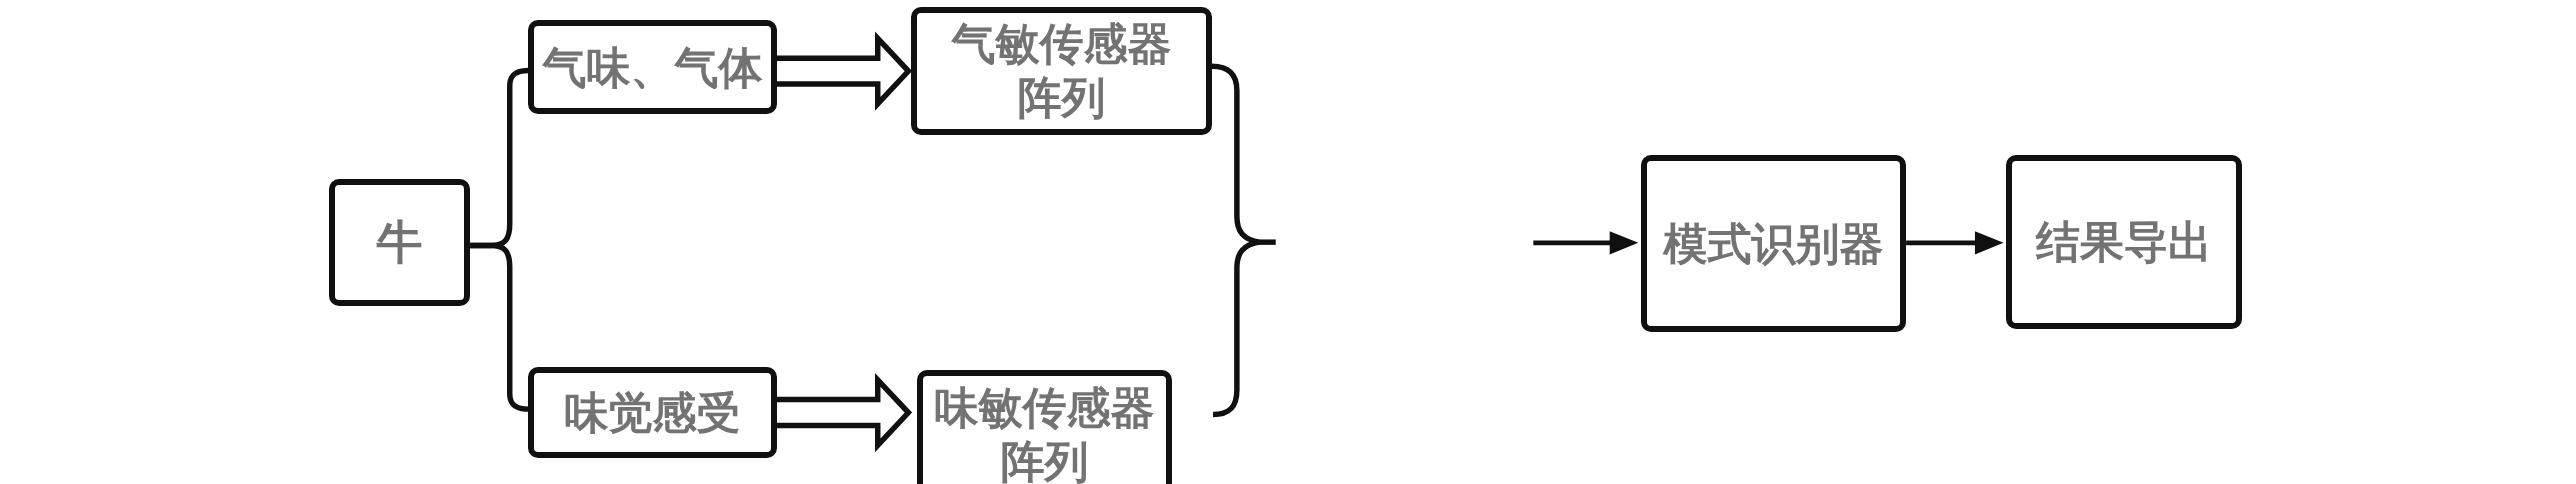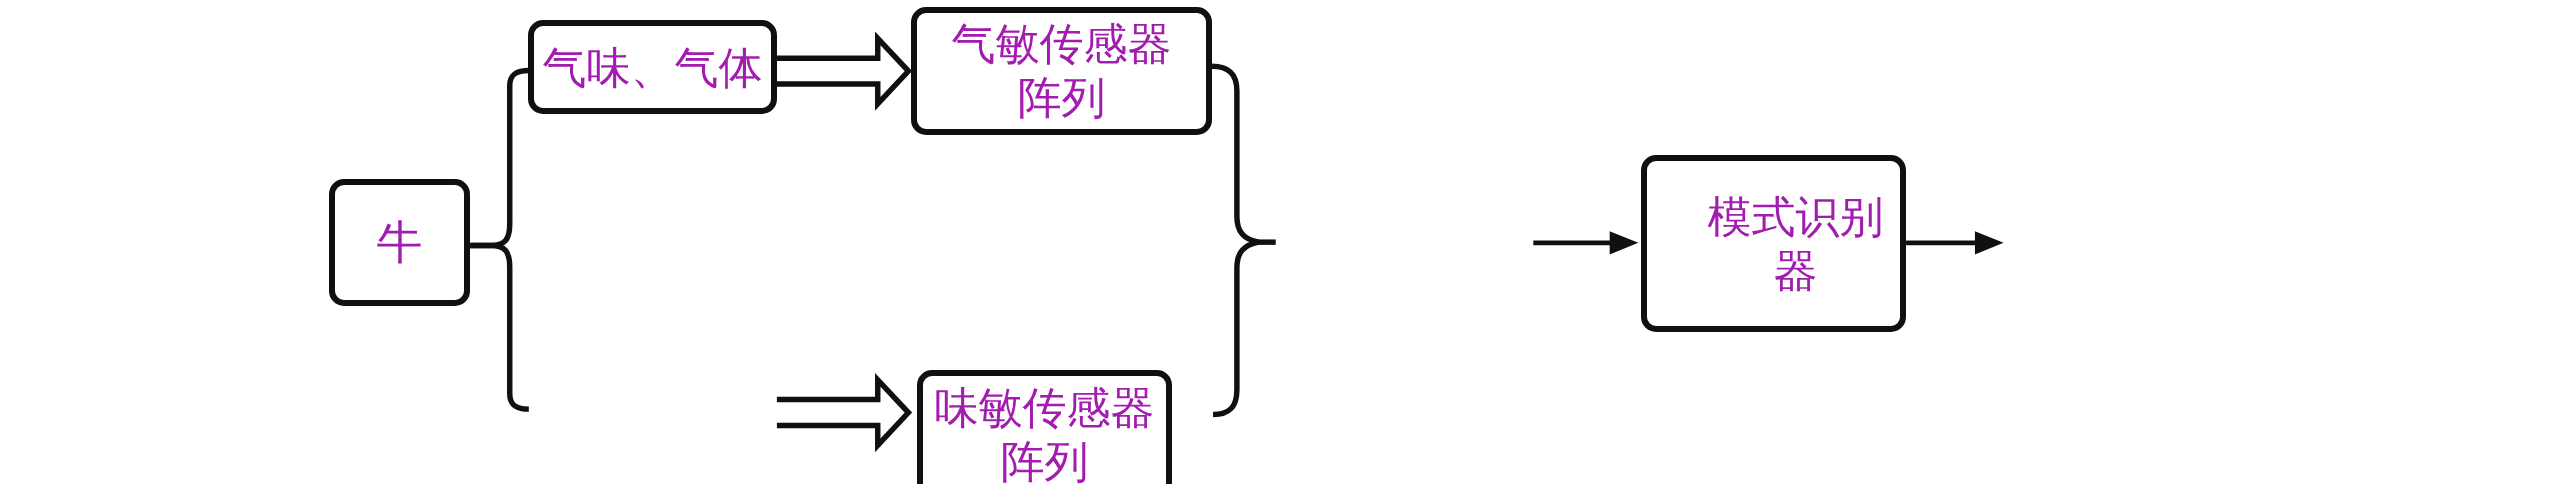--- a/index.html
+++ b/index.html
@@ -19,39 +19,40 @@
     left: 0;
     top: 0;
     width: 2576px;
     height: 485px;
   }
   .node {
     position: absolute;
     box-sizing: border-box;
     background: #ffffff;
     border: 6.1px solid #101010;
-    border-radius: 15px;
+    border-radius: 10px;
     display: flex;
     align-items: center;
     justify-content: center;
     text-align: center;
-    color: #a21caf;
+    color: #737373;
     font-size: 44px;
     line-height: 1.22;
     white-space: pre-line;
     z-index: 2;
+    font-weight: bold;
   }
   
   #node-cow                { left: 329px;  top: 179px; width: 141px; height: 127px; font-size: 46px; }
   #node-smell-gas          { left: 528px;  top: 20.4px;  width: 249px; height: 94px; }
   #node-gas-sensor-array   { left: 911px; top: 6.8px;  width: 301px; height: 128px; }
   #node-taste-perception   { left: 528px;  top: 367px; width: 249px; height: 91px; }
   #node-taste-sensor-array { left: 917px; top: 370px; width: 255px; height: 129px; }
   #node-signal-processing  { left: 1274px; top: 155px; width: 259px; height: 172px; }
-  #node-pattern-recognizer { left: 1641px; top: 155px; width: 265px; height: 177px; padding-left: 44px; }
+  #node-pattern-recognizer { left: 1641px; top: 155px; width: 265px; height: 177px; }
   #node-result-output      { left: 2006px; top: 155px; width: 236px; height: 174px; }
 </style>
 </head>
 <body>
 
 <div id="stage">
 
   <svg id="edge-layer" viewBox="0 0 3780 711" xmlns="http://www.w3.org/2000/svg">
 
     <path d="M 690 360 L 720 360 C 741 360 748 351 748 328 L 748 126 C 748 109 757 103 776 103" fill="none" stroke="#101010" stroke-width="8"></path>
@@ -75,22 +76,24 @@
     <polygon points="2898,339 2940,356 2898,373" fill="#101010"></polygon>
   </svg>
 
   <div class="node" id="node-cow">牛</div>
 
   <div class="node" id="node-smell-gas">气味、气体</div>
 
   <div class="node" id="node-gas-sensor-array">气敏传感器
 阵列</div>
 
+  <div class="node" id="node-taste-perception">味觉感受</div>
 
   <div class="node" id="node-taste-sensor-array">味敏传感器
 阵列</div>
 
 
   <div class="node" id="node-pattern-recognizer">模式识别器</div>
 
+  <div class="node" id="node-result-output">结果导出</div>
 
 </div>
 
 
 </body></html>

